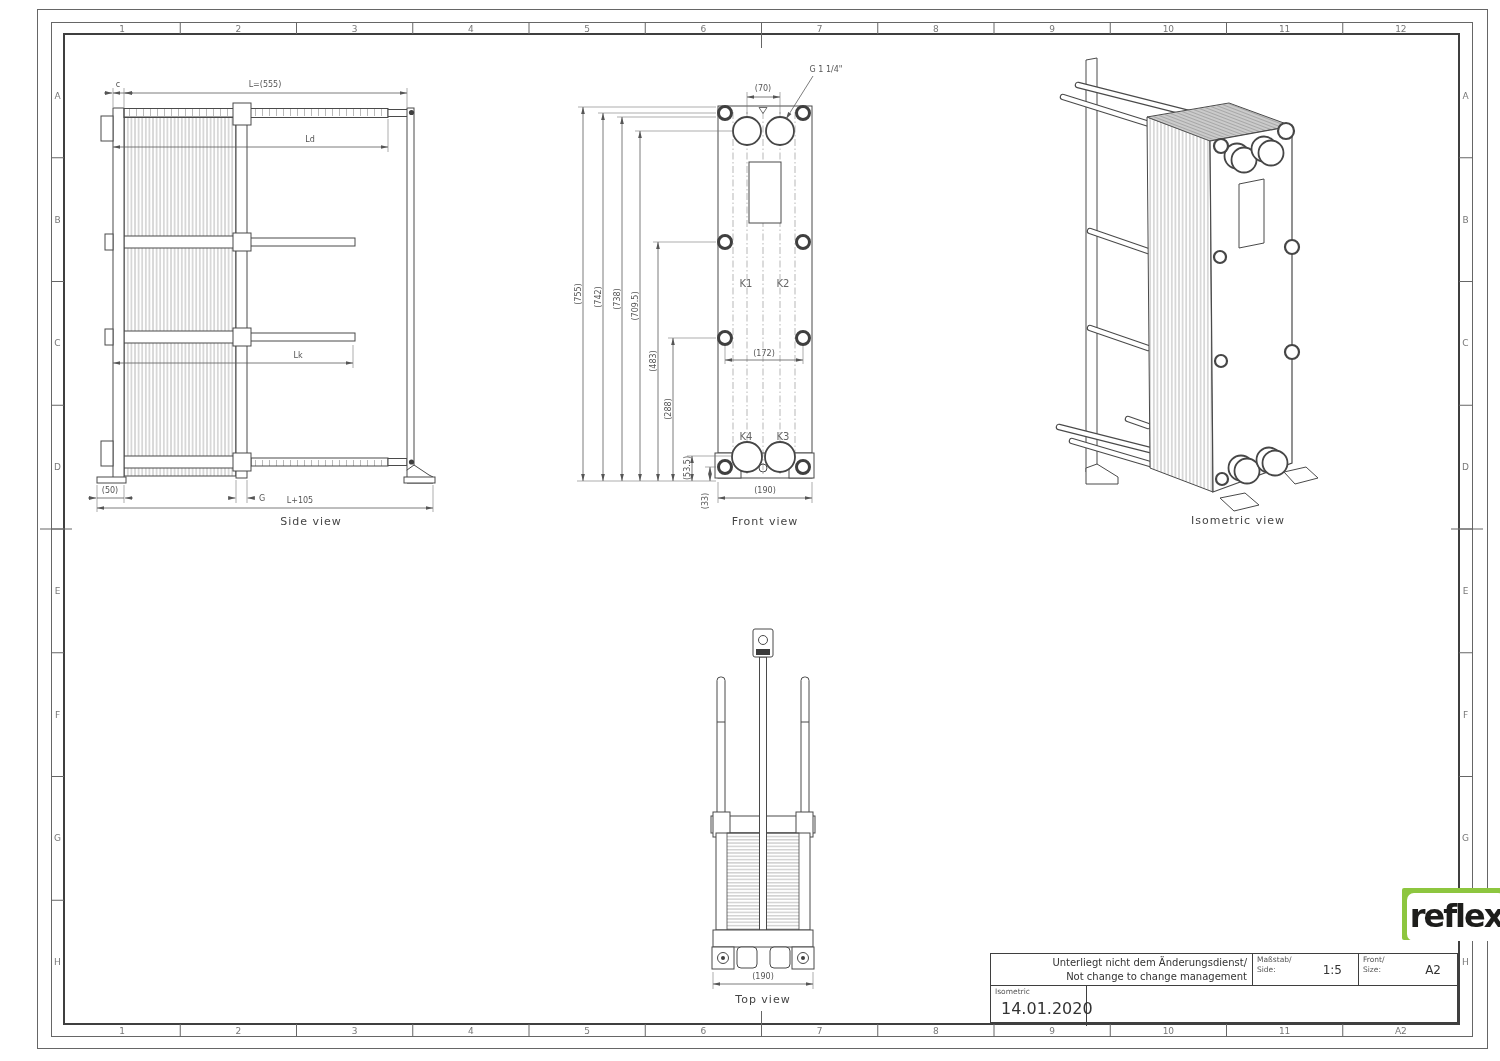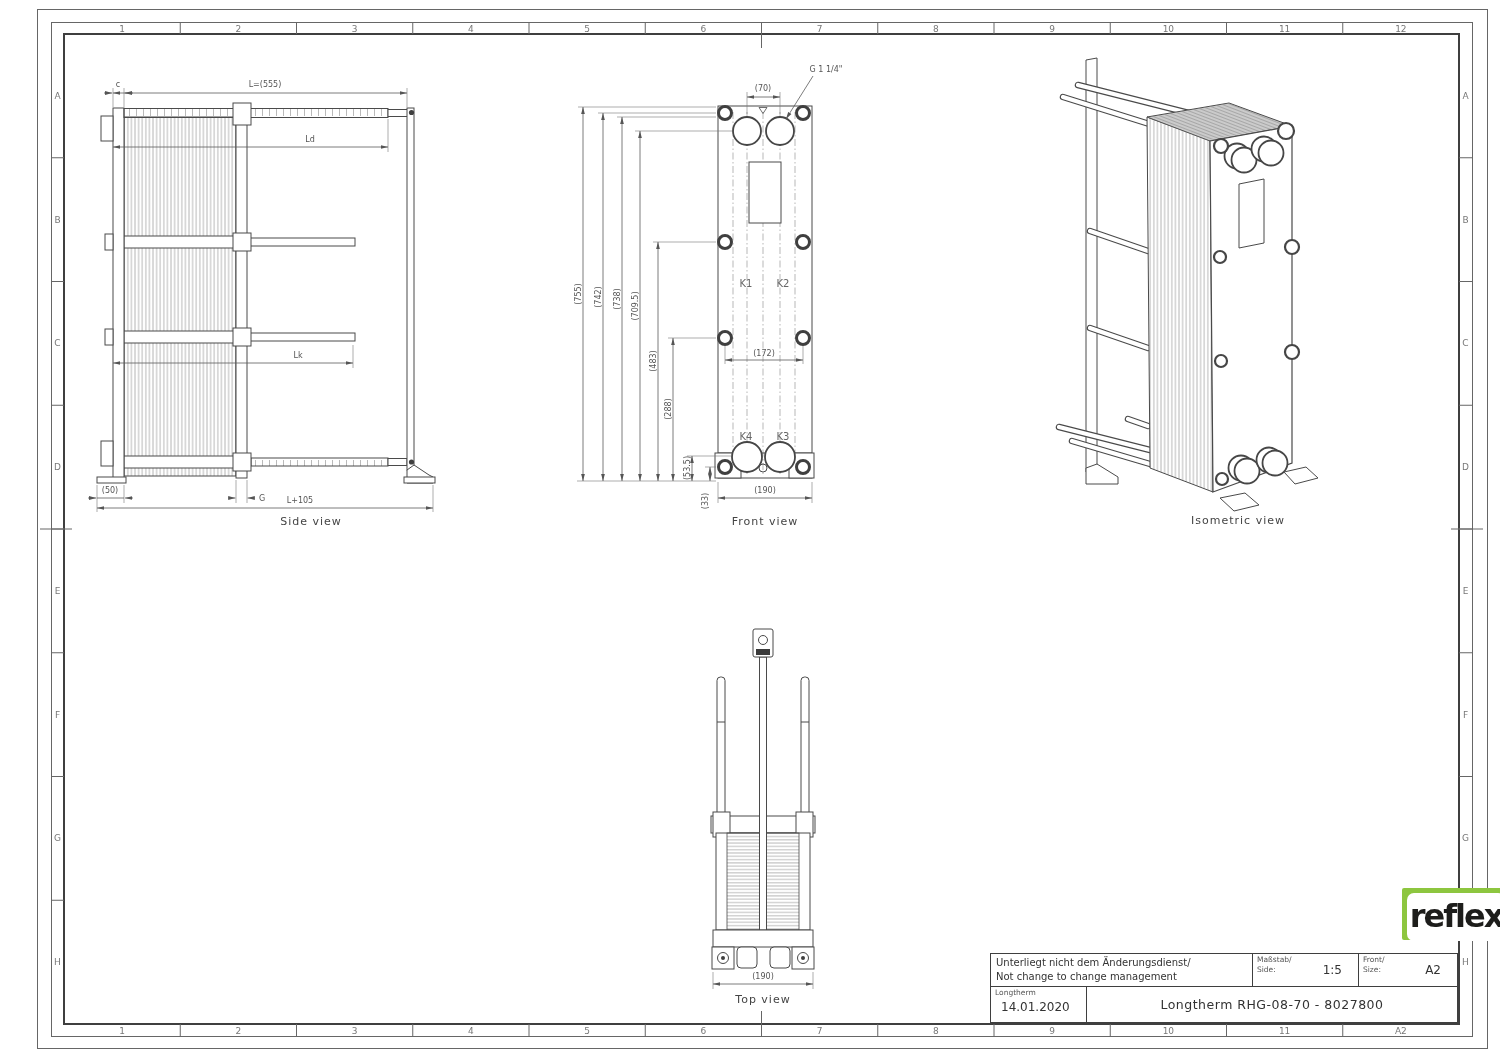--- a/index.html
+++ b/index.html
@@ -23,27 +23,27 @@
   .frame{stroke:#666;stroke-width:1;fill:none;}
   .framethick{stroke:#3f3f3f;stroke-width:2;fill:none;}
 
   
   .tblock{position:absolute;left:990px;top:953px;width:468px;height:70px;
           border:1.5px solid #3f3f3f;background:#fff;display:flex;flex-direction:column;
           box-sizing:border-box;color:#333;}
   .tb-row1{display:flex;height:33px;border-bottom:1.5px solid #3f3f3f;box-sizing:border-box;}
   .tb-row2{display:flex;flex:1;}
   .tb-note{width:262px;border-right:1.5px solid #3f3f3f;box-sizing:border-box;
-           padding:2px 5px;font-size:10px;line-height:1.35;white-space:nowrap;}
+           padding:2px 5px;font-size:10px;line-height:1.35;white-space:nowrap;text-align:right;}
   .tb-scale{width:106px;border-right:1.5px solid #3f3f3f;box-sizing:border-box;position:relative;padding:1px 4px;}
   .tb-format{flex:1;position:relative;padding:1px 4px;}
   .tb-lbl{font-size:7.5px;color:#555;line-height:1.35;}
   .tb-val{position:absolute;right:16px;top:9px;font-size:12px;}
   .tb-rev{width:96px;border-right:1.5px solid #3f3f3f;box-sizing:border-box;padding:1px 4px;}
-  .tb-date{font-size:12px;margin:2px 0 7px 6px;}
+  .tb-date{font-size:16px;margin:2px 0 7px 6px;}
   .tb-title{flex:1;display:flex;align-items:center;justify-content:center;
             font-size:12.5px;letter-spacing:0.5px;}
 
   
   .logo{position:absolute;left:1402px;top:888px;width:127px;height:52px;border-radius:2px;}
   .logo-inner{position:absolute;left:5px;top:5px;width:98px;height:48px;background:#fff;
               border-radius:7px;display:flex;align-items:center;justify-content:center;}
   .logo-text{font-weight:bold;font-size:32px;color:#1d1d1b;letter-spacing:-2px;margin-top:-3px;}
 </style>
 </head>
@@ -390,24 +390,23 @@
     <div class="tb-format">
       <div class="tb-lbl">
         <span>Front/</span><br>
         <span>Size:</span>
       </div>
       <div class="tb-val">A2</div>
     </div>
   </div>
   <div class="tb-row2">
     <div class="tb-rev">
-      <div class="tb-lbl">Longtherm</div>
+      <div class="tb-lbl">Isometric</div>
       <div class="tb-date">14.01.2020</div>
     </div>
-    <div class="tb-title">Longtherm RHG-08-70 - 8027800</div>
   </div>
 </div>
 
 <div class="logo" style="background: rgb(141, 198, 63);">
   <div class="logo-inner">
     <span class="logo-text">reflex</span>
   </div>
 </div>
 </div>
 

